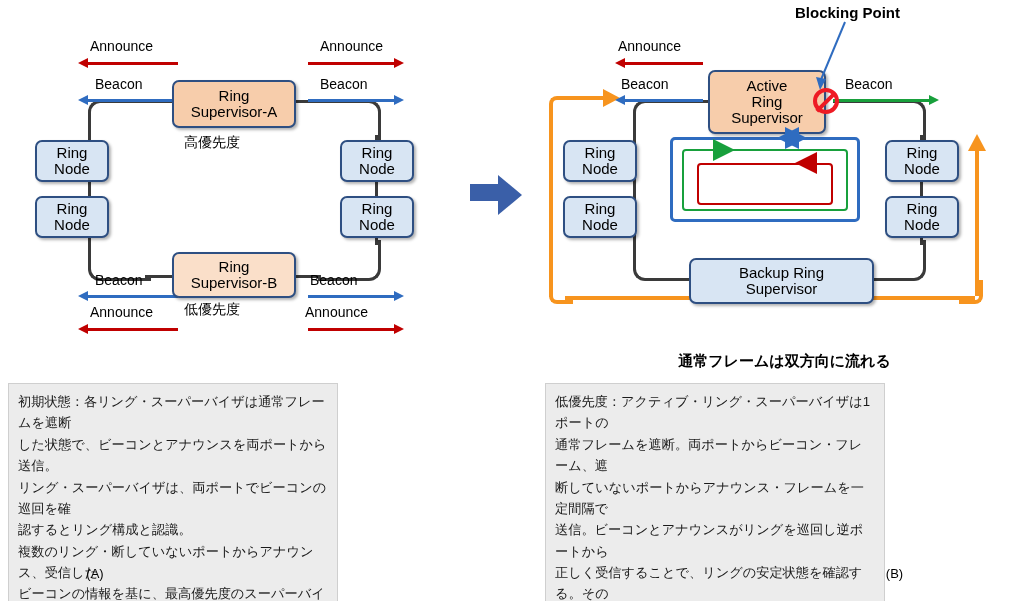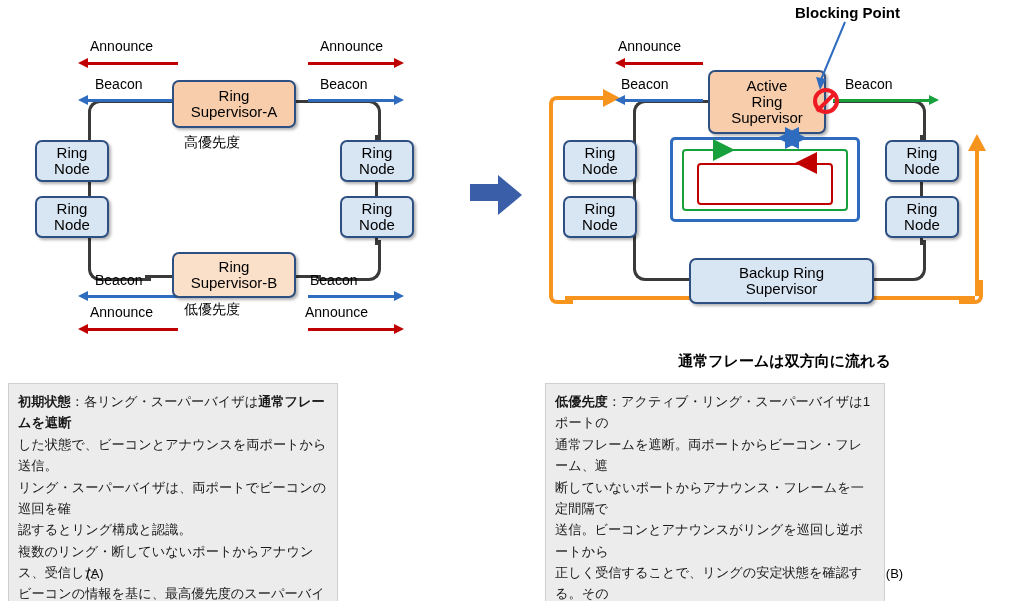--- a/index.html
+++ b/index.html
@@ -96,21 +96,21 @@
   }
   .textbox{
     position:absolute;top:383px;box-sizing:border-box;
     background:#ececec;border:1px solid #cfcfcf;
     padding:7px 9px 8px 9px;
     font-size:13.2px;line-height:1.62;color:#1a1a1a;
   }
   #textbox-a{left:8px;width:330px;}
   #textbox-b{left:0px;width:340px;}
   .textbox p{margin:0;}
-  .textbox b{font-weight:bold;}
+  .textbox b{font-weight:normal;}
   .caption{
     position:absolute;top:566px;width:100%;text-align:center;
     font-size:13px;color:#000;
   }
   #caption-a{left:-140px;}
   #caption-b{left:110px;}
 
   
   #transition-arrow{
     position:absolute;left:470px;top:172px;width:60px;height:40px;z-index:10;

